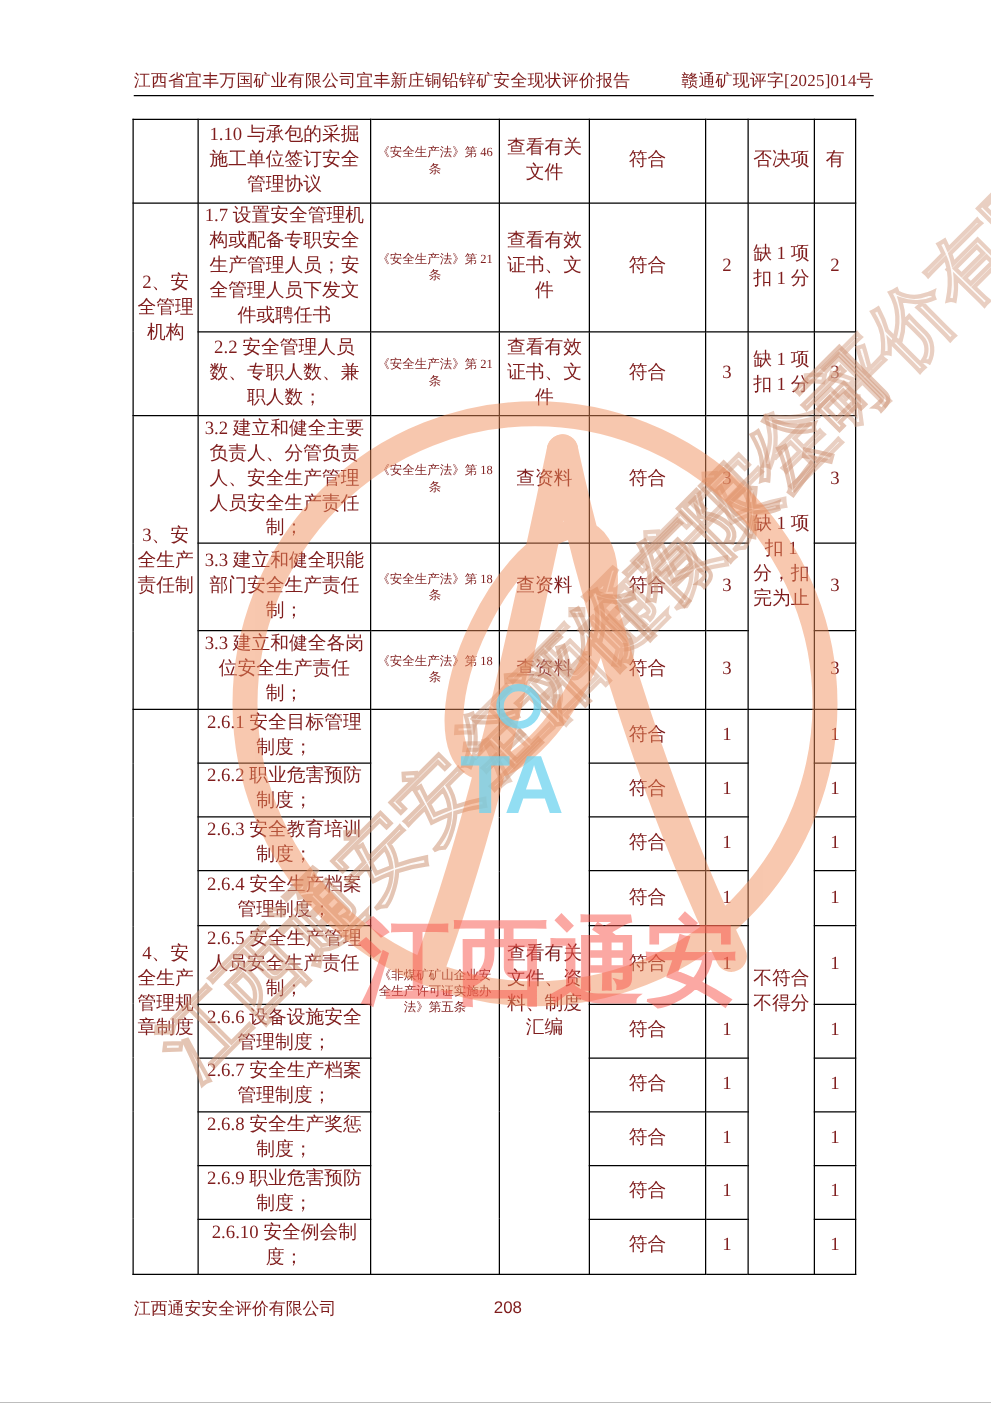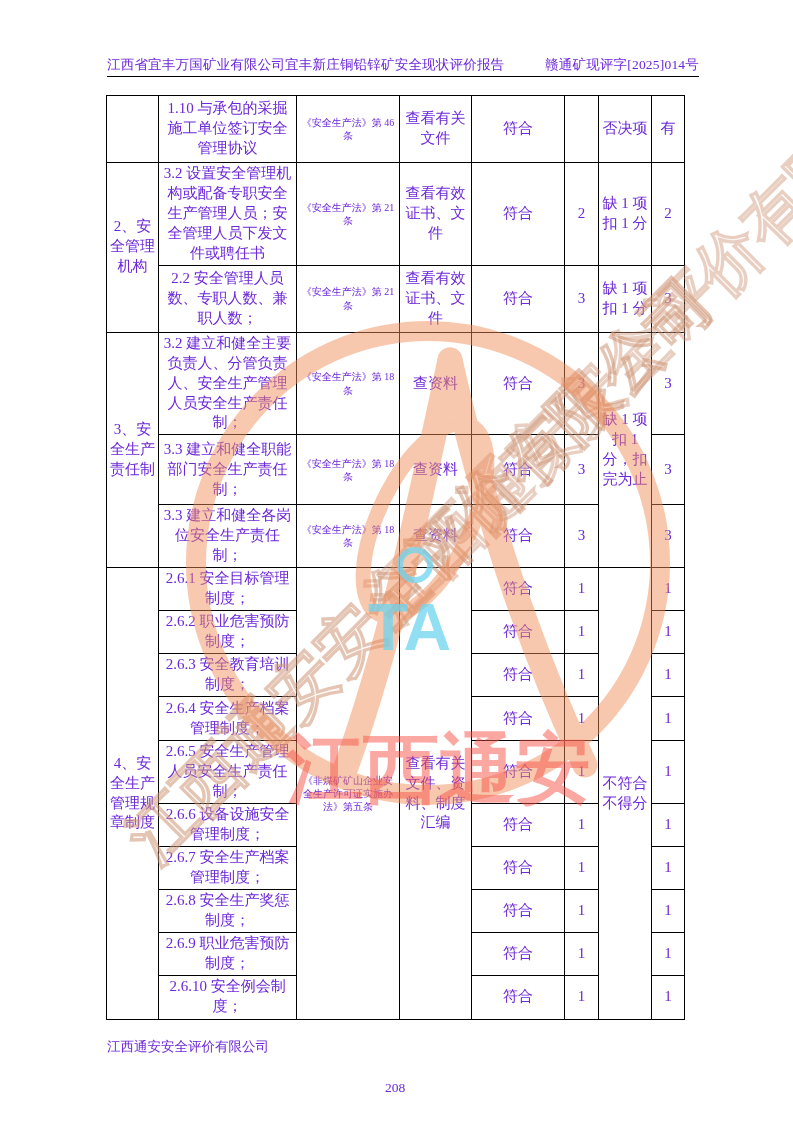--- a/index.html
+++ b/index.html
@@ -1,18 +1,18 @@
 <!DOCTYPE html>
 <html><head>
 <meta charset="utf-8">
 <style>
   html,body{margin:0;padding:0;background:#8a8a8a;}
   .page{
     position:relative;width:793px;height:1122px;margin:0 auto;background:#ffffff;
-    font-family:"Liberation Serif","DejaVu Serif",serif;color:#6d28d9;overflow:hidden;
+    font-family:"Liberation Serif","DejaVu Serif",serif;color:#7f1d1d;overflow:hidden;
   }
   
   .header{
     position:absolute;left:107px;top:50px;width:592px;height:27px;
     border-bottom:1.6px solid #000;display:flex;justify-content:space-between;align-items:flex-end;
     font-size:13.5px;letter-spacing:.2px;padding-bottom:2px;box-sizing:border-box;
   }
   
   table.eval{
     position:absolute;left:106px;top:95px;width:578px;border-collapse:collapse;
@@ -33,21 +33,21 @@
   tr.row-0 {height:67px;} tr.row-1 {height:100px;} tr.row-2 {height:67px;}
   tr.row-3 {height:98px;} tr.row-4 {height:70px;}  tr.row-5 {height:59px;}
   tr.row-6 {height:43px;} tr.row-7 {height:43px;}  tr.row-8 {height:42px;}
   tr.row-9 {height:44px;} tr.row-10{height:61px;}  tr.row-11{height:43px;}
   tr.row-12{height:43px;} tr.row-13{height:43px;}  tr.row-14{height:43px;}
   tr.row-15{height:44px;}
   
   .footer{
     position:absolute;left:107px;top:1038px;width:592px;font-size:13.5px;
   }
-  .footer .pageno{position:absolute;left:278px;top:0;font-family:Liberation Serif, serif;margin-top:42px;}
+  .footer .pageno{position:absolute;left:288px;top:0;font-family:Liberation Sans, sans-serif;}
   
   .watermark{position:absolute;inset:0;z-index:10;pointer-events:none;}
 </style>
 </head>
 <body>
 
 <div class="page">
 
   <div class="header">
     <span>江西省宜丰万国矿业有限公司宜丰新庄铜铅锌矿安全现状评价报告</span>
@@ -71,21 +71,21 @@
       <td class="item">1.10 与承包的采掘施工单位签订安全管理协议</td>
       <td class="basis">《安全生产法》第 46 条</td>
       <td class="method">查看有关文件</td>
       <td>符合</td>
       <td></td>
       <td class="ded">否决项</td>
       <td>有</td>
     </tr>
     <tr class="row-1">
       <td class="cat" rowspan="2">2、安全管理机构</td>
-      <td class="item">3.2 设置安全管理机构或配备专职安全生产管理人员；安全管理人员下发文件或聘任书</td>
+      <td class="item">1.7 设置安全管理机构或配备专职安全生产管理人员；安全管理人员下发文件或聘任书</td>
       <td class="basis">《安全生产法》第 21 条</td>
       <td class="method">查看有效证书、文件</td>
       <td>符合</td>
       <td>2</td>
       <td class="ded">缺 1 项扣 1 分</td>
       <td>2</td>
     </tr>
     <tr class="row-2">
       <td class="item">2.2 安全管理人员数、专职人数、兼职人数；</td>
       <td class="basis">《安全生产法》第 21 条</td>

